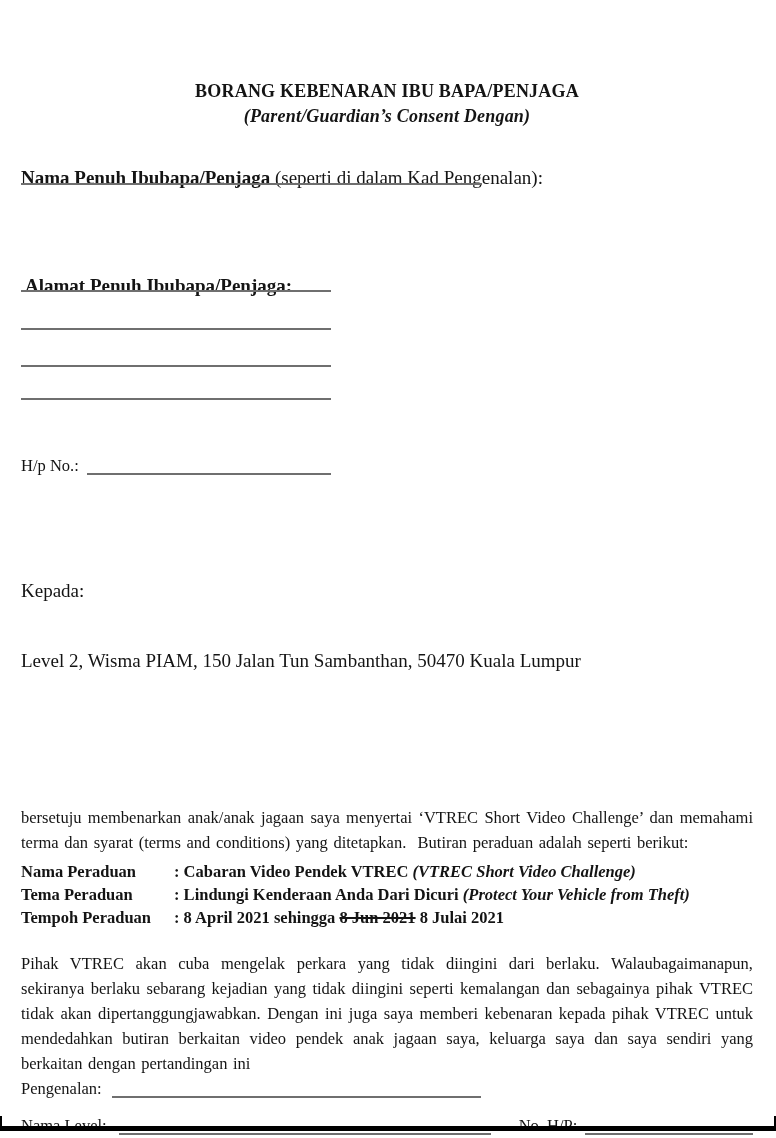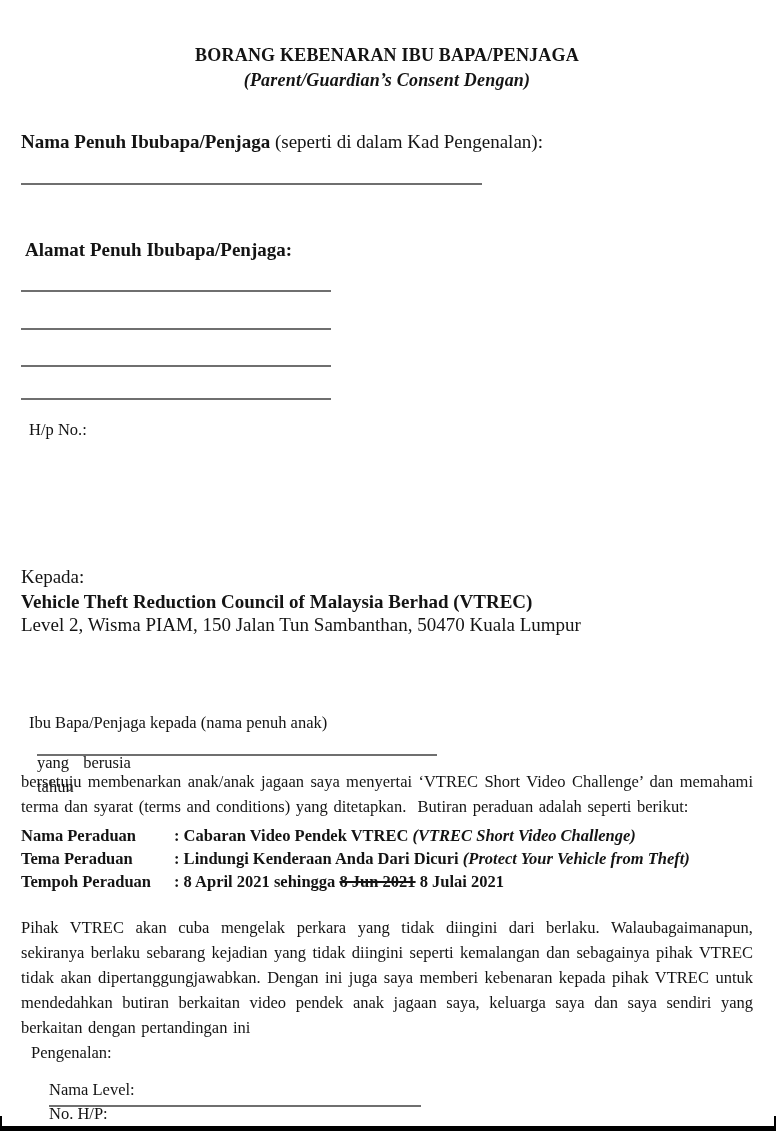--- a/index.html
+++ b/index.html
@@ -8,28 +8,28 @@
     width: 776px; height: 1138px;
     font-family: "Liberation Serif", "DejaVu Serif", serif;
     color: #141414;
   }
   .page {
     position: relative;
     width: 776px; height: 1138px;
     background: #ffffff;
     overflow: hidden;
   }
-  .abs { position: absolute; left: 21px; right: 23px; }
+  .abs { position: absolute; left: 21px; right: 23px; margin-top: 36px; }
   .center { text-align: center; }
   .b { font-weight: bold; }
   .i { font-style: italic; }
   .title { font-size: 18px; line-height: 23px; letter-spacing: .2px; }
   .body-text { font-size: 19px; line-height: 22px; white-space: pre-wrap; }
   .para { font-size: 16.5px; text-align: justify; white-space: pre-wrap; word-spacing: 1.5px; }
-  .row { display: flex; align-items: baseline; font-size: 16.5px; line-height: 22px; flex-direction: column; }
+  .row { display: flex; align-items: baseline; font-size: 16.5px; line-height: 22px; }
   .blank {
     display: inline-block;
     height: 0;
     border-bottom: 2px solid #6f6f6f;
     position: relative; top: 4px;
     flex: none;
   }
   .grow { flex: 1 1 auto; }
   .rule {
     position: absolute; left: 21px;
@@ -59,36 +59,25 @@
   <div class="rule" style="top:328px;width:310px"></div>
   <div class="rule" style="top:365px;width:310px"></div>
   <div class="rule" style="top:398px;width:310px"></div>
 
   <div class="abs row" style="top:419px;right:auto;width:310px">
     <span>H/p No.:</span>
     <span class="blank grow" style="margin-left:8px"></span>
   </div>
 
 
-  <div class="abs body-text" style="top:566px">Kepada:</div>
-  <div class="abs body-text b" style="top:591px">Vehicle Theft Reduction Council of Malaysia Berhad (VTREC)</div>
+  <div class="abs body-text" style="top:544px">Kepada:</div>
   <div class="abs body-text" style="top:614px">Level 2, Wisma PIAM, 150 Jalan Tun Sambanthan, 50470 Kuala Lumpur</div>
 
 
-  <div class="abs row" style="top:712px">
-    <span>Ibu Bapa/Penjaga kepada (nama penuh anak)</span>
-    <span class="blank grow" style="margin-left:8px"></span>
-  </div>
 
-  <div class="abs row" style="top:750px">
-    <span class="blank" style="width:400px"></span>
-    <span class="agegap" style="margin:0 16px">yang berusia</span>
-    <span class="blank grow"></span>
-    <span style="margin-left:14px">tahun</span>
-  </div>
 
   <div class="abs para" style="top:769px;line-height:25px">bersetuju membenarkan anak/anak jagaan saya menyertai ‘VTREC Short Video Challenge’ dan memahami terma dan syarat (terms and conditions) yang ditetapkan.  Butiran peraduan adalah seperti berikut:</div>
 
   <div class="abs" style="top:824px">
     <div class="crow">
       <span class="clabel">Nama Peraduan</span>
       <span><span>: Cabaran Video Pendek VTREC </span><span class="i">(VTREC Short Video Challenge)</span></span>
     </div>
     <div class="crow">
       <span class="clabel">Tema Peraduan</span>

